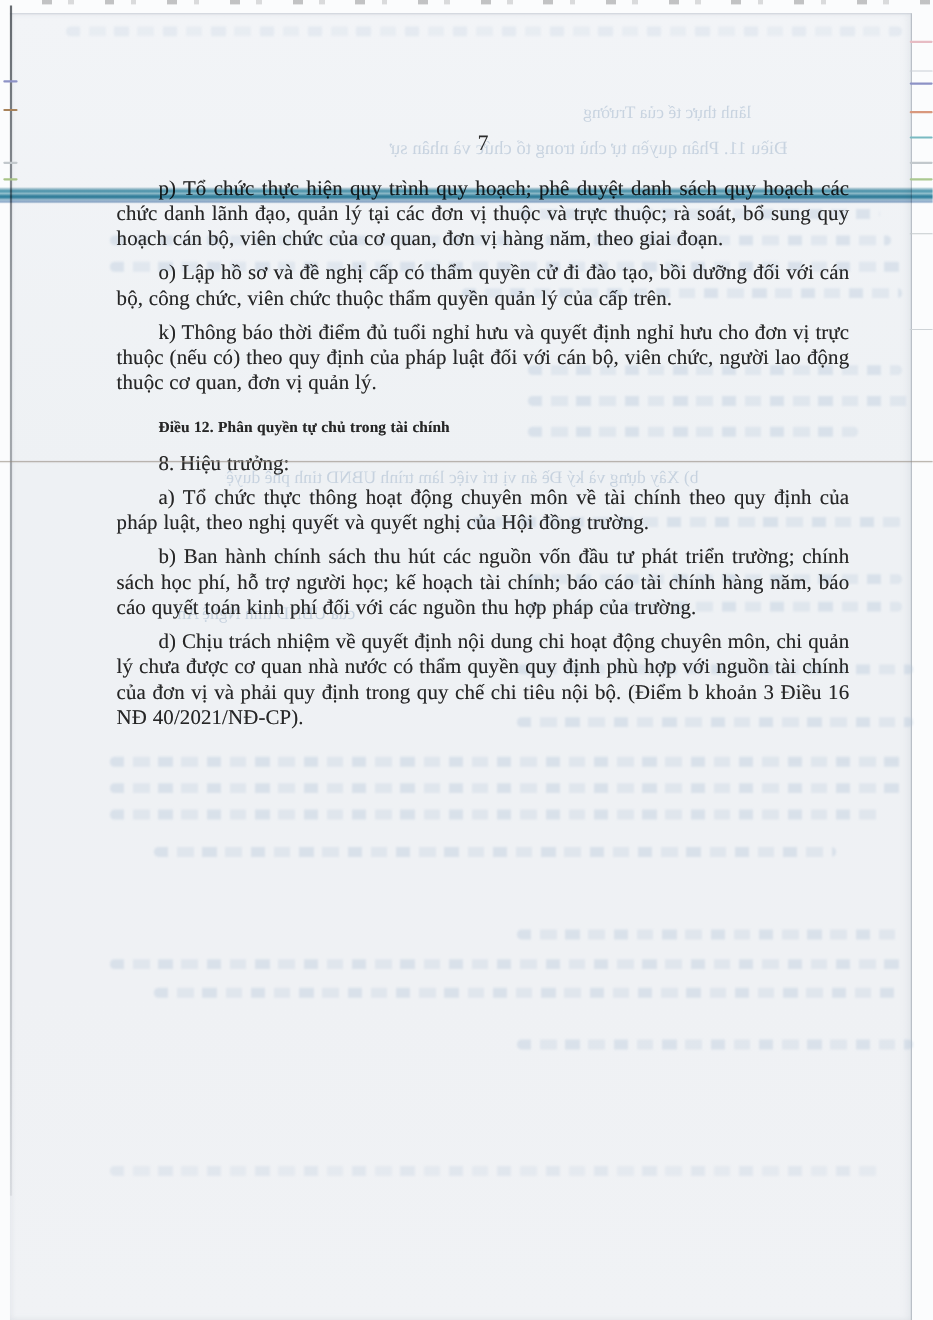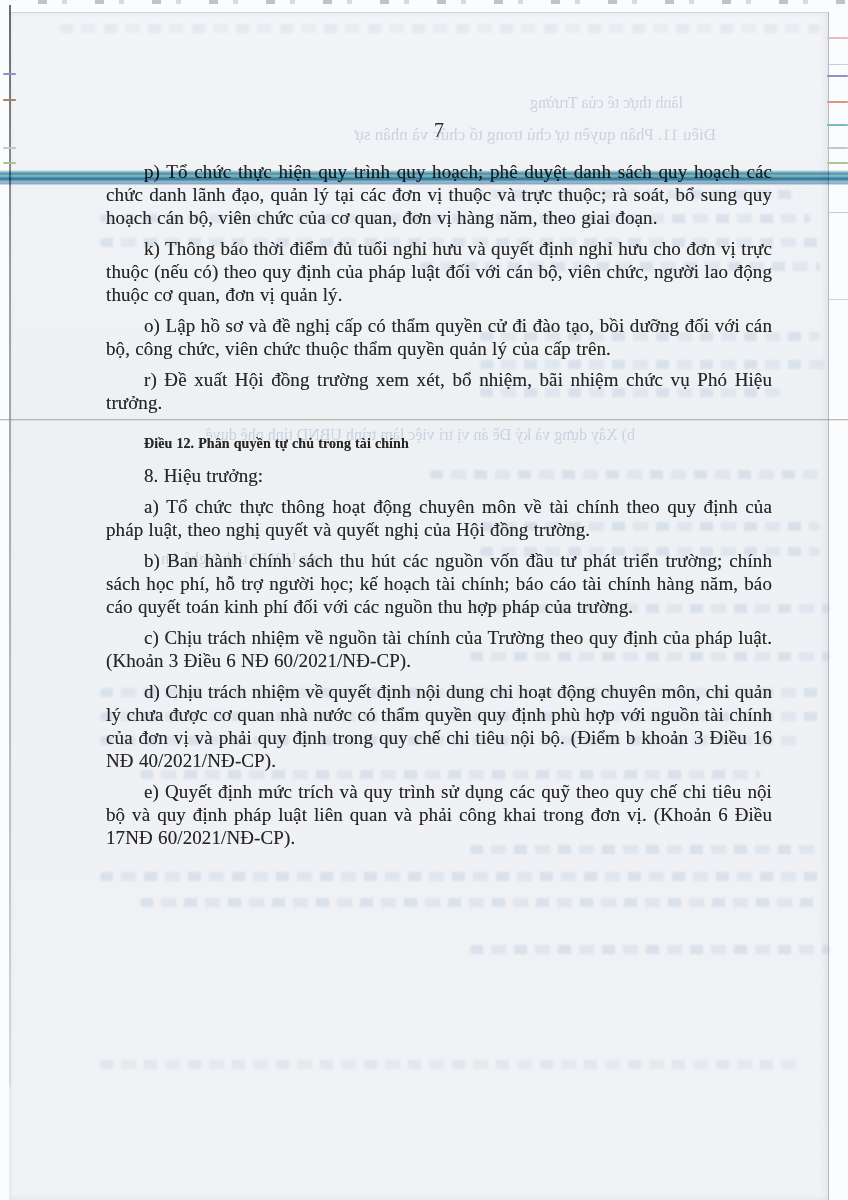--- a/index.html
+++ b/index.html
@@ -158,26 +158,23 @@
 <div class="smudge s18"></div>
 <div class="smudge s19"></div>
 <div class="smudge s20"></div>
 <div class="smudge s21"></div>
 
 <div class="page-number">7</div>
 
 <div class="body-text">
 
 <p class="line">p) Tổ chức thực hiện quy trình quy hoạch; phê duyệt danh sách quy hoạch các chức danh lãnh đạo, quản lý tại các đơn vị thuộc và trực thuộc; rà soát, bổ sung quy hoạch cán bộ, viên chức của cơ quan, đơn vị hàng năm, theo giai đoạn.</p>
+    <p class="line">o) Lập hồ sơ và đề nghị cấp có thẩm quyền cử đi đào tạo, bồi dưỡng đối với cán bộ, công chức, viên chức thuộc thẩm quyền quản lý của cấp trên.</p>
     <p class="line">k) Thông báo thời điểm đủ tuổi nghỉ hưu và quyết định nghỉ hưu cho đơn vị trực thuộc (nếu có) theo quy định của pháp luật đối với cán bộ, viên chức, người lao động thuộc cơ quan, đơn vị quản lý.</p>
-    <p class="line">o) Lập hồ sơ và đề nghị cấp có thẩm quyền cử đi đào tạo, bồi dưỡng đối với cán bộ, công chức, viên chức thuộc thẩm quyền quản lý của cấp trên.</p>
-    <p class="line">r) Đề xuất Hội đồng trường xem xét, bổ nhiệm, bãi nhiệm chức vụ Phó Hiệu trưởng.</p>
     <p class="line heading">Điều 12. Phân quyền tự chủ trong tài chính</p>
     <p class="line gap-top">8. Hiệu trưởng:</p>
     <p class="line">a) Tổ chức thực thông hoạt động chuyên môn về tài chính theo quy định của pháp luật, theo nghị quyết và quyết nghị của Hội đồng trường.</p>
     <p class="line">b) Ban hành chính sách thu hút các nguồn vốn đầu tư phát triển trường; chính sách học phí, hỗ trợ người học; kế hoạch tài chính; báo cáo tài chính hàng năm, báo cáo quyết toán kinh phí đối với các nguồn thu hợp pháp của trường.</p>
-    <p class="line">c) Chịu trách nhiệm về nguồn tài chính của Trường theo quy định của pháp luật. (Khoản 3 Điều 6 NĐ 60/2021/NĐ-CP).</p>
     <p class="line">d) Chịu trách nhiệm về quyết định nội dung chi hoạt động chuyên môn, chi quản lý chưa được cơ quan nhà nước có thẩm quyền quy định phù hợp với nguồn tài chính của đơn vị và phải quy định trong quy chế chi tiêu nội bộ. (Điểm b khoản 3 Điều 16 NĐ 40/2021/NĐ-CP).</p>
-    <p class="line">e) Quyết định mức trích và quy trình sử dụng các quỹ theo quy chế chi tiêu nội bộ và quy định pháp luật liên quan và phải công khai trong đơn vị. (Khoản 6 Điều 17NĐ 60/2021/NĐ-CP).</p>
   </div>
 
 <div class="teal-band"></div>
 <div class="rule-mid"></div>
 
 </body></html>

